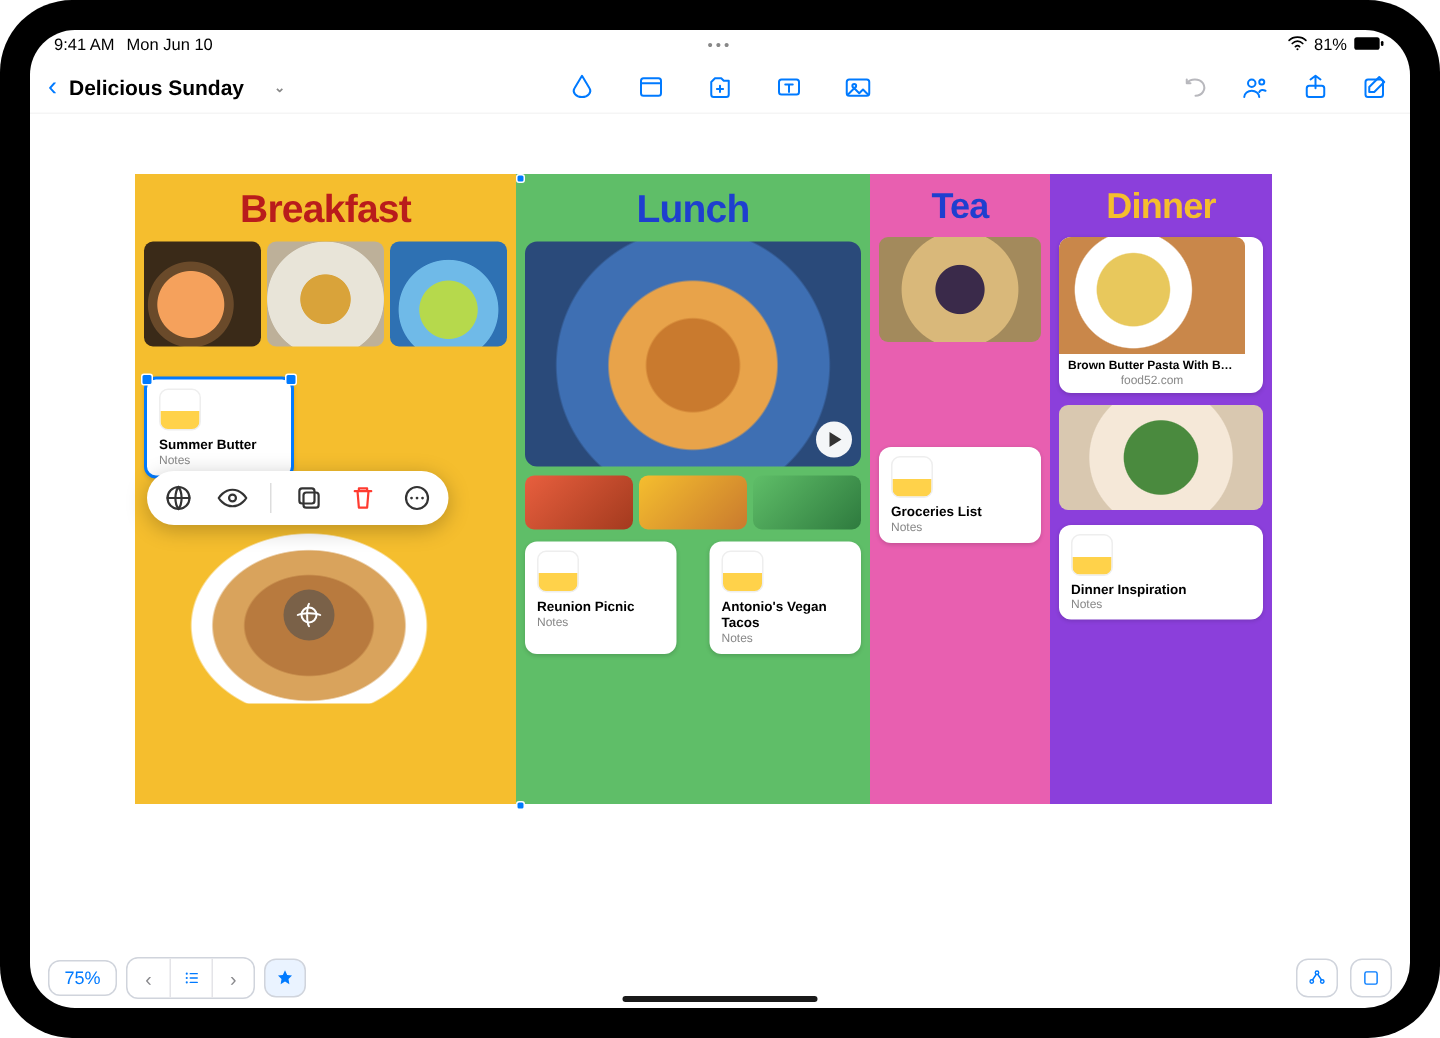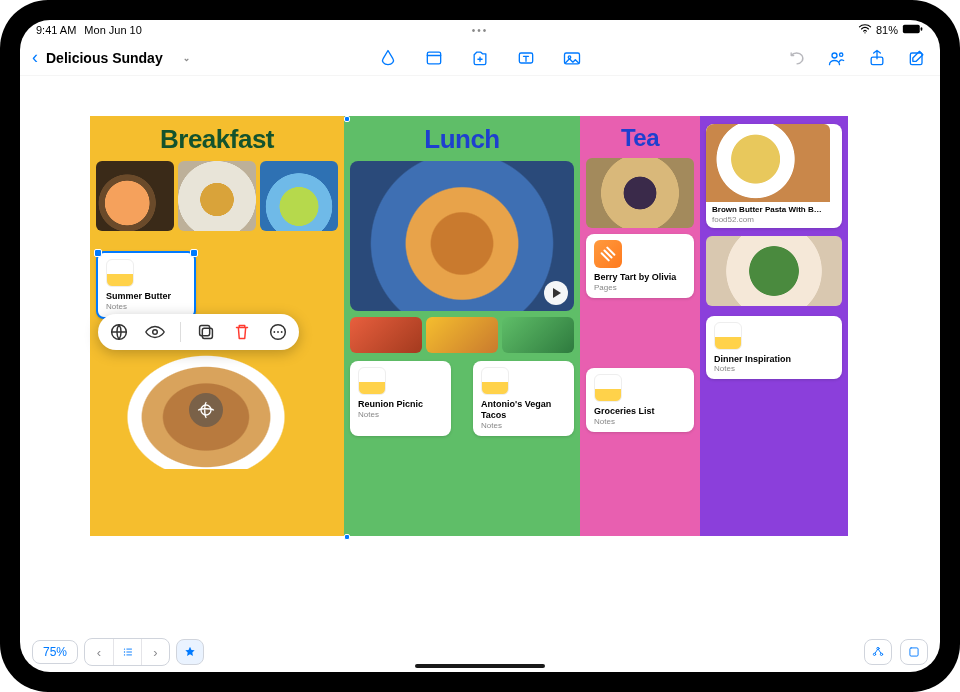--- a/index.html
+++ b/index.html
@@ -84,21 +84,21 @@
   .col-tea       { background: #E85FB0; width: 120px; }
   .col-dinner    { background: #8B3FDB; width: 148px; }
 
   .col-title {
     font-size: 26px;
     font-weight: 700;
     text-align: center;
     margin-bottom: 6px;
     letter-spacing: -0.5px;
   }
-  .col-breakfast .col-title { color: #14532d; }
+  .col-breakfast .col-title { color: #b91c1c; }
   .col-lunch .col-title     { color: #1E3FCF; }
   .col-tea .col-title       { color: #1E3FCF; font-size: 24px; }
   .col-dinner .col-title    { color: #F5BE2E; font-size: 24px; }
 
   .thumb-row { display: flex; gap: 4px; }
   .thumb {
     flex: 1; height: 70px; border-radius: 6px;
     background: #888;
     position: relative;
     overflow: hidden;
@@ -143,21 +143,21 @@
     width: 28px; height: 28px; border-radius: 6px;
     display: flex; align-items: center; justify-content: center;
     margin-bottom: 4px;
   }
   .notes-icon { background: linear-gradient(#fff 55%, #ffd24a 55%); border: 1px solid #eee; }
   .pages-icon { background: linear-gradient(135deg, #ff9a3e, #ff7a1e); }
   .pages-icon::after { content:""; width:12px; height:2px; background:#fff; border-radius:1px; box-shadow: 0 -4px 0 #fff, 0 4px 0 #fff; transform: rotate(45deg);}
   .card .title { font-weight: 600; color: #000; font-size: 9px; line-height: 1.2; }
   .card .sub { color: #888; font-size: 8px; }
 
-  .link-card { padding: 0 12px 4px 0; overflow: hidden; }
+  .link-card { padding: 0 12px 4px 0; overflow: hidden; text-align: center; }
   .link-card .img-pasta { height: 78px; border-radius: 6px 6px 0 0; }
   .link-card .title { padding: 3px 6px 0 6px; font-size: 8px; white-space: nowrap; overflow: hidden; text-overflow: ellipsis; }
   .link-card .sub { padding: 0 6px; }
 
   
   .selected-card {
     border: 2px solid #007aff;
     position: relative;
   }
   .sel-handles::before, .sel-handles::after,
@@ -398,33 +398,29 @@
               <div class="icon-wrap notes-icon"></div>
               <div class="title">Antonio's Vegan Tacos</div>
               <div class="sub">Notes</div>
             </div>
           </div>
         </div>
 
         <div class="col col-tea">
           <div class="col-title">Tea</div>
           <div class="thumb img-galette" style="border-radius:6px;"></div>
-          <div class="card" style="margin-top:6px;">
-            <div class="icon-wrap pages-icon"></div>
-            <div class="title">Berry Tart by Olivia</div>
-            <div class="sub">Pages</div>
-          </div>
           <div class="card" style="margin-top:70px;">
             <div class="icon-wrap notes-icon"></div>
             <div class="title">Groceries List</div>
             <div class="sub">Notes</div>
           </div>
         </div>
 
         <div class="col col-dinner">
+          <div class="col-title">Dinner</div>
           <div class="card link-card">
             <div class="img-pasta"></div>
             <div class="title">Brown Butter Pasta With But…</div>
             <div class="sub">food52.com</div>
           </div>
           <div class="img-salad" style="margin-top:8px;"></div>
           <div class="card" style="margin-top:10px;">
             <div class="icon-wrap notes-icon"></div>
             <div class="title">Dinner Inspiration</div>
             <div class="sub">Notes</div>

